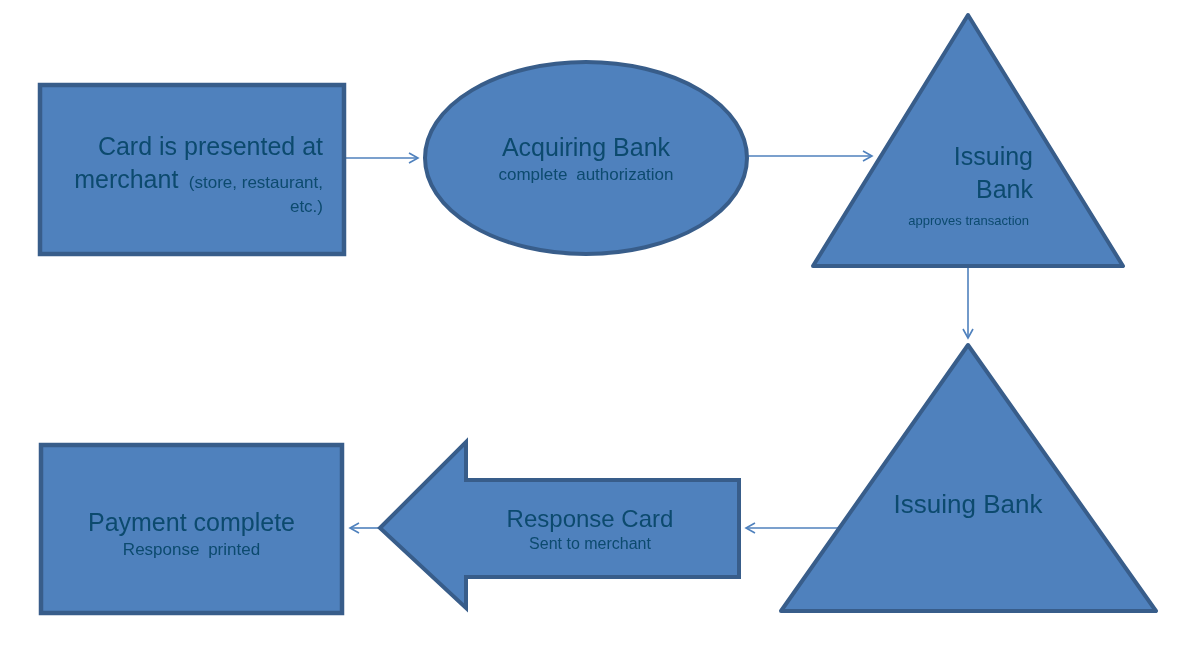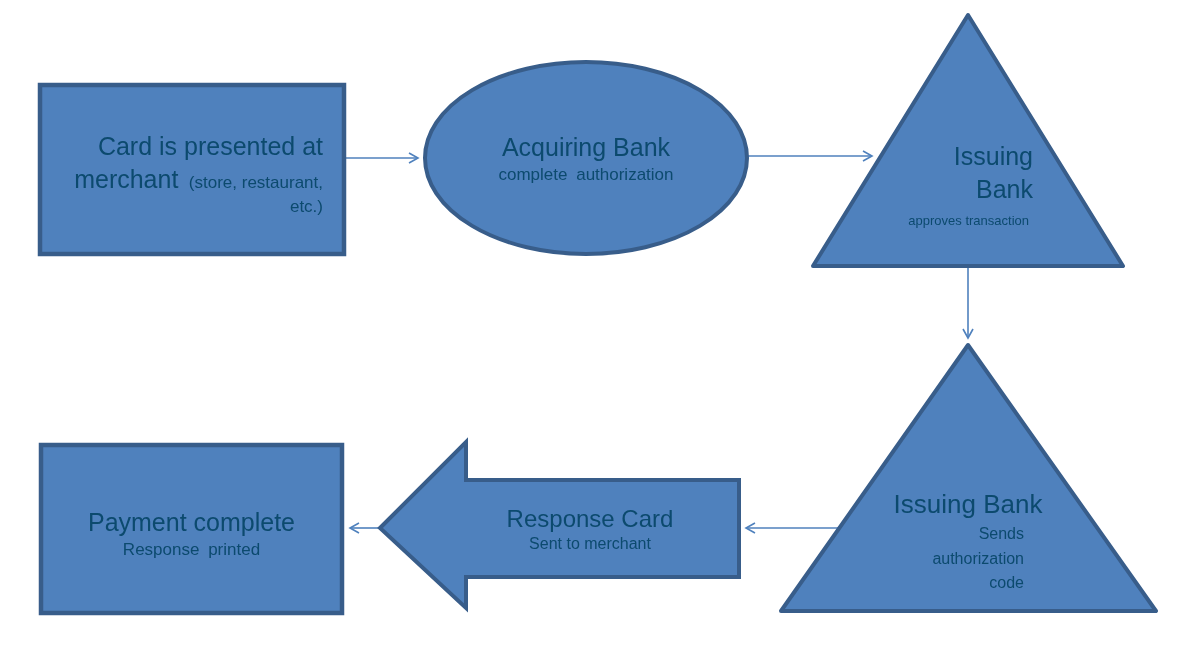--- a/index.html
+++ b/index.html
@@ -75,21 +75,20 @@
     <span class="t-small ws-wide blk">complete authorization</span>
   </div>
 
   <div class="label" style="left:883px;top:140px;width:170px;height:132px;justify-content:flex-start;">
     <span class="t-big blk" style="width:130px;">Issuing Bank</span>
     <span class="t-tiny blk" style="width:122px;margin-top:5px;">approves transaction</span>
   </div>
 
   <div class="label" style="left:868px;top:488px;width:200px;height:120px;justify-content:flex-start;">
     <span class="blk" style="font-size:26px;line-height:1.3;">Issuing Bank</span>
-    <span class="t-tiny blk" style="width:112px;font-size:16px;">Sends authorization code</span>
   </div>
 
   <div class="label" style="left:445px;top:480px;width:290px;height:97px;">
     <span class="blk" style="font-size:24px;line-height:1.3;">Response Card</span>
     <span class="blk" style="font-size:16px;line-height:1.3;">Sent to merchant</span>
   </div>
 
   <div class="label" style="left:41px;top:449px;width:301px;height:168px;">
     <span class="t-big blk">Payment complete</span>
     <span class="t-small ws-wide blk">Response printed</span>

